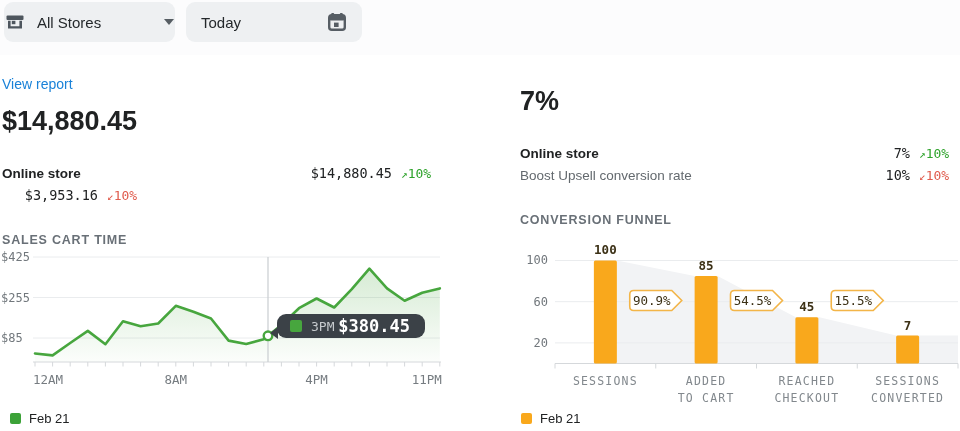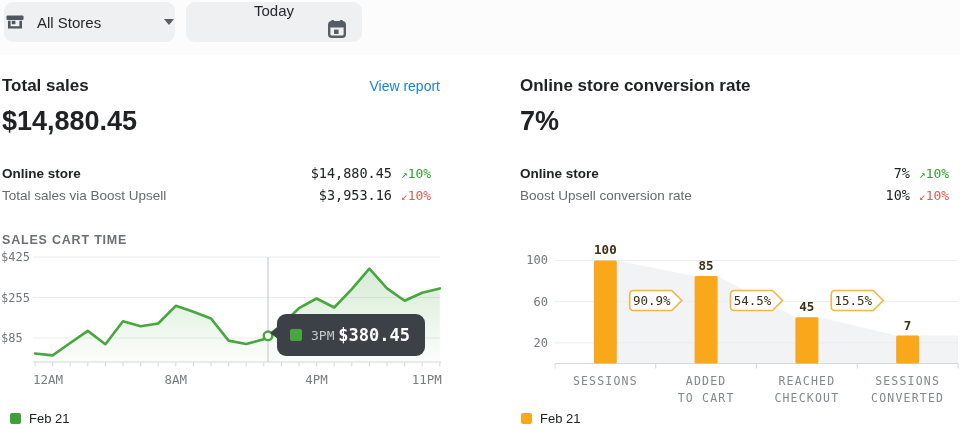--- a/index.html
+++ b/index.html
@@ -5,21 +5,21 @@
   * { margin:0; padding:0; box-sizing:border-box; }
   html,body { width:960px; height:431px; background:#ffffff; overflow:hidden;
               font-family:"Liberation Sans", sans-serif; }
 
   
   .topbar { position:absolute; left:0; top:0; width:960px; height:55px; background:#fcfcfd; }
   .tb-btn { position:absolute; top:2px; height:40px; background:#eef0f2; border:none;
             border-radius:9px; display:flex; align-items:center; cursor:pointer;
             font-family:"Liberation Sans", sans-serif; font-size:15px; color:#24282b; }
   .tb-btn.store { left:4px; width:171px; padding:0 1px; }
-  .tb-btn.date  { left:186px; width:176px; padding:0 15px;flex-direction:column; }
+  .tb-btn.date  { left:186px; width:176px; padding:0 15px; }
   .store-icon { width:20px; height:20px; margin-right:12px; flex:none; }
   .chev { width:0; height:0; border-left:5.5px solid transparent; border-right:5.5px solid transparent;
           border-top:6.5px solid #565d63; margin-left:auto; }
   .cal-icon { width:20px; height:20px; margin-left:auto; flex:none; }
 
   
   .panel { position:absolute; top:76px; width:438px; }
   .panel.left  { left:2px; }
   .panel.right { left:520px; }
   .title-row { display:flex; justify-content:space-between; align-items:baseline; height:20px; }
@@ -45,21 +45,21 @@
   #line-chart   { position:absolute; left:0;   top:245px; }
   #funnel-chart { position:absolute; left:470px; top:245px; }
 
   .legend { position:absolute; top:411px; display:flex; align-items:center; }
   .legend.left  { left:10px; }
   .legend.right { left:521px; }
   .legend .swatch { width:11px; height:11px; border-radius:2px; margin-right:8px; }
   .legend .lbl { font-size:13px; color:#202223;text-align:right; }
 
   
-  .tooltip { position:absolute; left:277px; top:314px; width:148px; height:42px;
+  .tooltip { position:absolute; left:277px; top:314px; width:148px; height:24px;
              background:#3b4147; border-radius:9px; display:flex; align-items:center;
              padding:0 15px 0 13px; z-index:5; }
   .tooltip:before { content:""; position:absolute; left:-7px; top:13px; width:0; height:0;
                     border-top:6px solid transparent; border-bottom:6px solid transparent;
                     border-right:8px solid #3b4147; }
   .tt-swatch { width:12px; height:12px; border-radius:2px; background:#3cb031; margin-right:9px; }
   .tt-time  { font-family:"DejaVu Sans Mono", monospace; font-size:13px; color:#c6cacd; }
   .tt-value { font-family:"DejaVu Sans Mono", monospace; font-size:17px; font-weight:700;
               color:#ffffff; margin-left:auto;text-align:right; }
 </style>
@@ -83,56 +83,52 @@
       <rect x="12.8" y="1" width="3" height="4" rx="1" fill="#565d64"></rect>
       <rect x="2.2" y="3.2" width="15.6" height="14.6" rx="2.6" fill="none" stroke="#565d64" stroke-width="2.4"></rect>
       <rect x="2.2" y="3.2" width="15.6" height="5.4" rx="2.2" fill="#565d64"></rect>
       <rect x="7" y="10.6" width="4.6" height="4.4" fill="#565d64"></rect>
     </svg>
   </button>
 </div>
 
 <div class="panel left">
   <div class="title-row">
-    <div class="panel-title">Total sales</div>
     <a href="#" class="view-report">View report</a>
   </div>
   <div class="big-value">$14,880.45</div>
   <div class="rows">
     <div class="row">
       <span class="row-label strong">Online store</span>
       <span class="row-value">$14,880.45</span>
       <span class="row-delta up"><span class="arr">↗</span><span>10%</span></span>
     </div>
     <div class="row">
-      <span class="row-label">Total sales via Boost Upsell</span>
       <span class="row-value">$3,953.16</span>
       <span class="row-delta down"><span class="arr">↙</span><span>10%</span></span>
     </div>
   </div>
   <div class="section-title">SALES CART TIME</div>
 </div>
 
 <div class="panel right">
-  <div class="title-row">
-    <div class="panel-title">Online store conversion rate</div>
-  </div>
   <div class="big-value">7%</div>
   <div class="rows">
     <div class="row">
       <span class="row-label strong">Online store</span>
       <span class="row-value">7%</span>
       <span class="row-delta up"><span class="arr">↗</span><span>10%</span></span>
     </div>
     <div class="row">
       <span class="row-label">Boost Upsell conversion rate</span>
       <span class="row-value">10%</span>
       <span class="row-delta down"><span class="arr">↙</span><span>10%</span></span>
     </div>
   </div>
+  <div class="section-title">CONVERSION FUNNEL</div>
 </div>
 
 <svg id="line-chart" width="470" height="150">
     <g>
       <line x1="33" y1="93" x2="440" y2="93" stroke="#eaecee" stroke-width="1"></line>
       <line x1="33" y1="52.5" x2="440" y2="52.5" stroke="#eaecee" stroke-width="1"></line>
       <line x1="33" y1="12" x2="440" y2="12" stroke="#eaecee" stroke-width="1"></line>
     </g>
     <text x="1" y="97" font-size="12" fill="#71777c">$85</text>
     <text x="1" y="56.5" font-size="12" fill="#71777c">$255</text>

